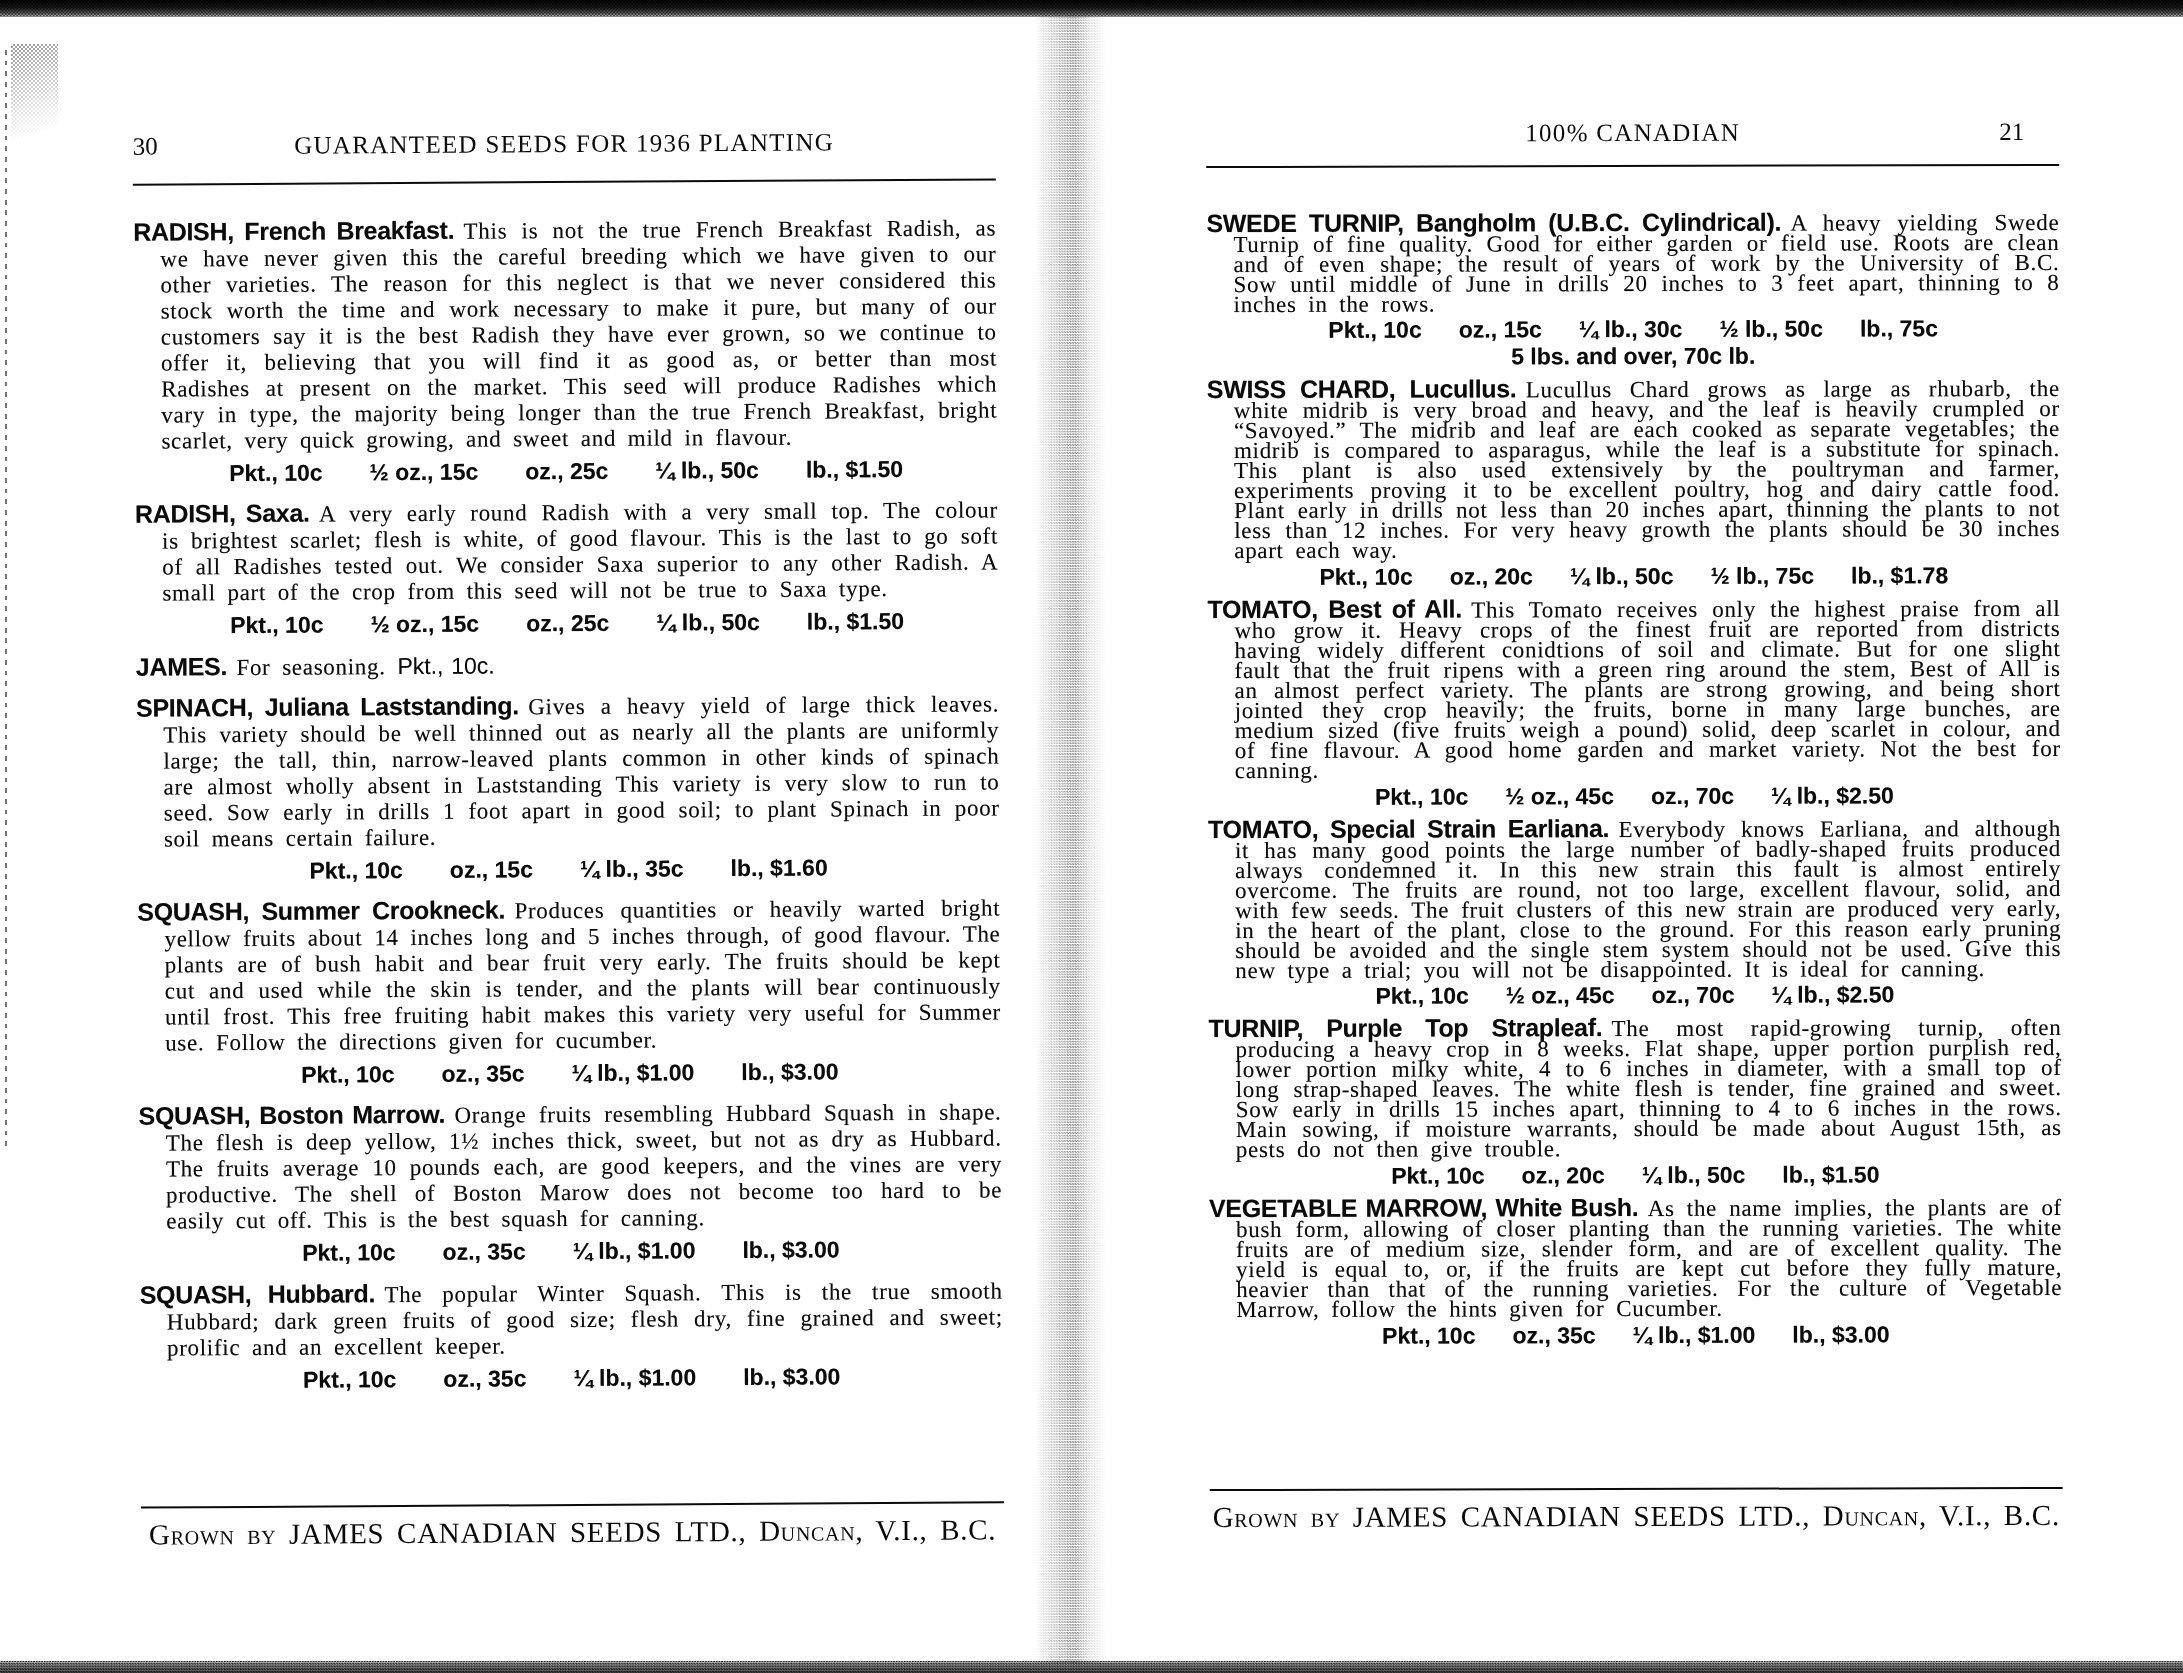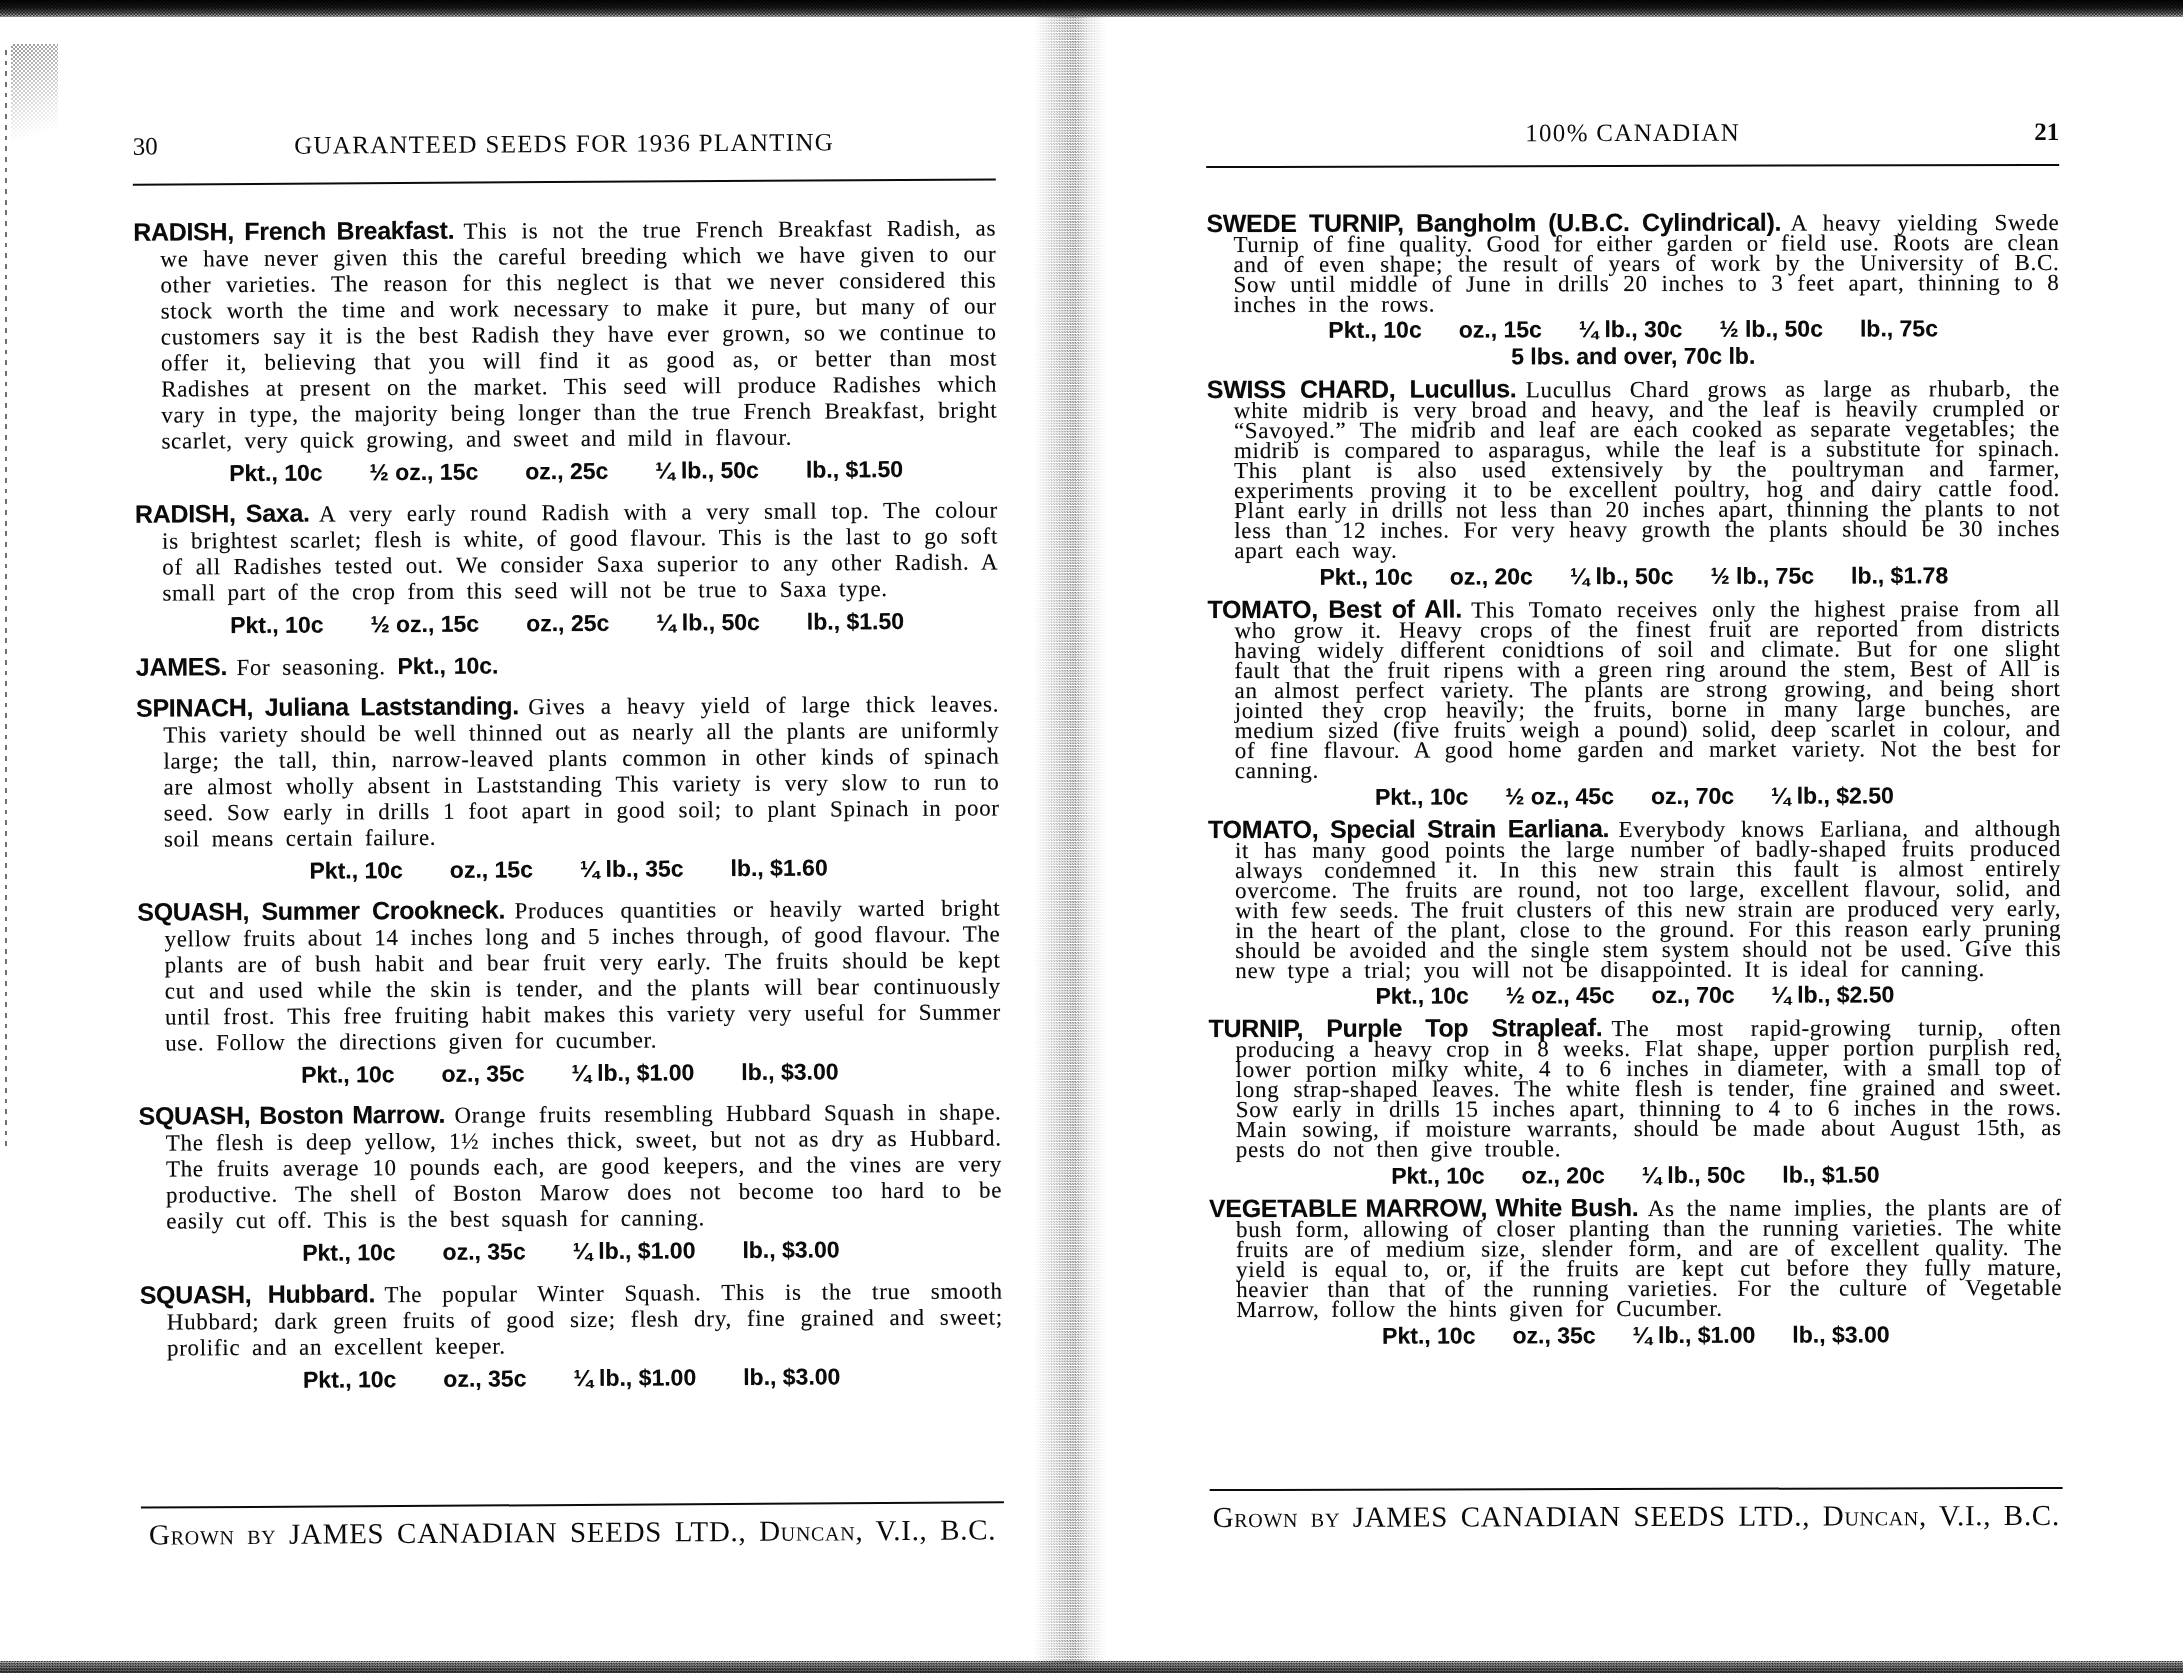--- a/index.html
+++ b/index.html
@@ -40,21 +40,21 @@
     -webkit-mask-image:linear-gradient(160deg,#000 0%,transparent 70%);
     mask-image:linear-gradient(160deg,#000 0%,transparent 70%);
     opacity:.4;
   }
   
   .page{position:absolute;}
   #left-page{left:137px;top:130px;width:863px;height:1466px;transform:rotate(-0.35deg);}
   #right-page{left:1208px;top:119px;width:853px;height:1466px;transform:rotate(-0.15deg);}
   .phead{display:flex;align-items:baseline;height:31px;}
   .pageno{width:60px;font-size:25px;}
-  #right-page .pageno{text-align:right;font-weight:bold;}
+  #right-page .pageno{}
   .ptitle{flex:1;text-align:center;font-size:25px;letter-spacing:1.3px;}
   .hrule{border-top:2px solid #0b0b0b;margin-top:20px;}
   #right-page .hrule{margin-top:14.7px;}
   .entries{margin-top:33px;}
   #right-page .entries{margin-top:45px;}
 
   .entry{margin-bottom:13.3px;}
   #right-page .entry{margin-bottom:8px;}
   .desc{
     margin:0;text-align:justify;
@@ -63,21 +63,21 @@
     padding-left:27px;text-indent:-27px;
     text-shadow:0.2px 0.2px 0 rgba(0,0,0,.35);
   }
   #right-page .desc{line-height:20px;}
   .ename{
     font-family:"Liberation Sans", sans-serif;font-weight:bold;
     font-size:25px;letter-spacing:-0.3px;word-spacing:1.3px;
     margin-right:9.3px;
   }
   .iprice{
-    font-family:"Liberation Sans", sans-serif;font-weight:bold;
+    font-family:"Liberation Sans", sans-serif;font-weight:normal;
     font-size:23px;letter-spacing:0;word-spacing:1.3px;
   }
   .prices{
     display:flex;justify-content:center;column-gap:47px;
     font-family:"Liberation Sans", sans-serif;font-weight:bold;
     font-size:23px;letter-spacing:0;margin-top:6px;line-height:27px;
     text-shadow:0.2px 0.2px 0 rgba(0,0,0,.4);
   }
   #right-page .prices{margin-top:2.7px;column-gap:37px;}
   .price-note{

